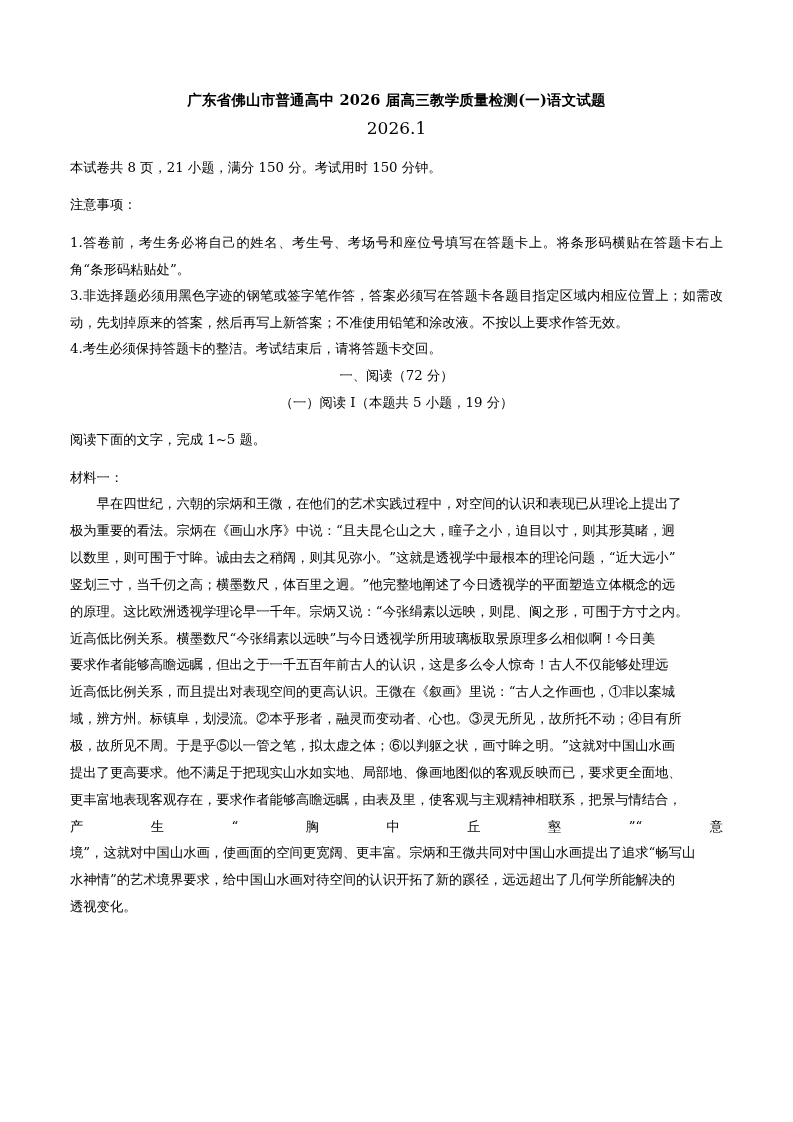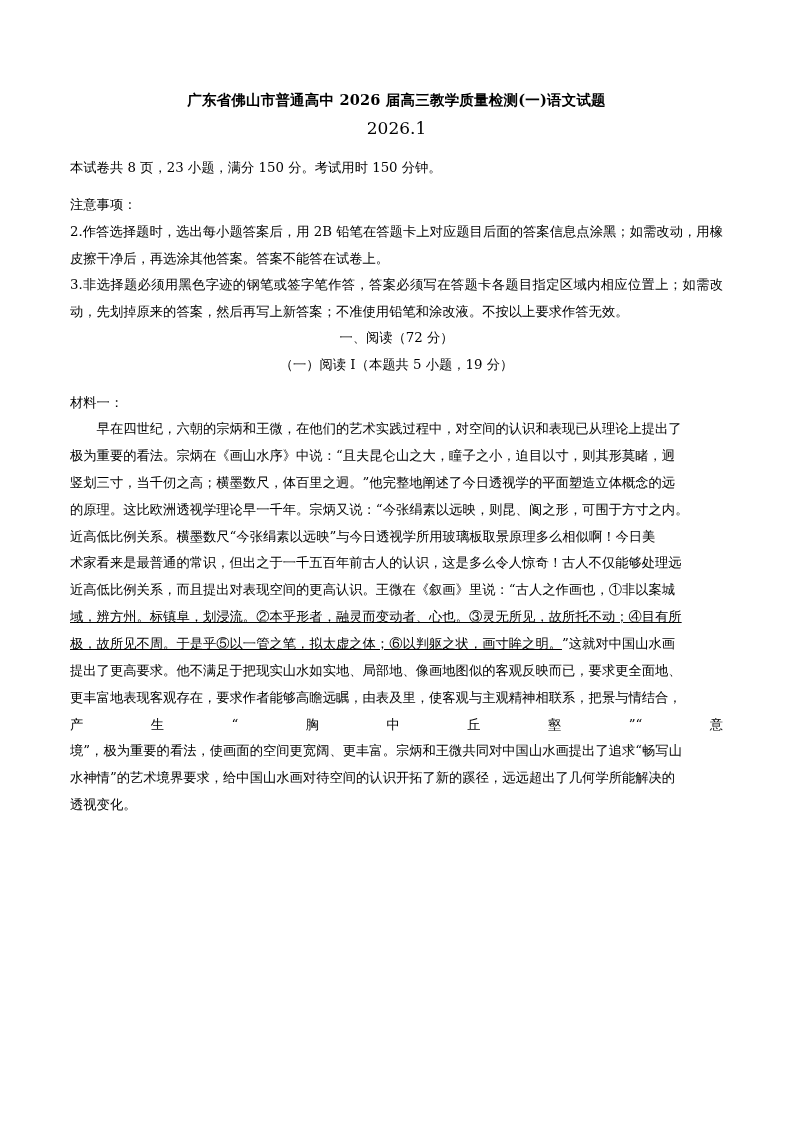--- a/index.html
+++ b/index.html
@@ -57,79 +57,81 @@
     font-size: 13.3px;
     line-height: 2.02;
     text-align: justify;
     text-justify: inter-ideograph;
     margin: 0;
   }
   .indent2 {
     text-indent: 2em;
   }
   .u {
-    text-decoration: underline;
   }
   .stretch-line {
     display: flex;
     justify-content: space-between;
     font-size: 13.3px;
     line-height: 2.02;
   }
   .stretch-line > span {
     white-space: pre;
   }
 </style>
 </head>
 <body>
 
 <div class="page">
 
   <div class="doc-title">广东省佛山市普通高中 2026 届高三教学质量检测(一)语文试题</div>
   <div class="doc-subtitle">2026.1</div>
 
-  <p class="para spaced-top">本试卷共 8 页，23 小题，满分 150 分。考试用时 150 分钟。</p>
+  <p class="para spaced-top">本试卷共 8 页，21 小题，满分 150 分。考试用时 150 分钟。</p>
 
   <p class="para spaced-top">注意事项：</p>
 
-  <p class="para">2.作答选择题时，选出每小题答案后，用 2B 铅笔在答题卡上对应题目后面的答案信息点涂黑；如需改动，用橡皮擦干净后，再选涂其他答案。答案不能答在试卷上。</p>
+  <p class="para spaced-top">1.答卷前，考生务必将自己的姓名、考生号、考场号和座位号填写在答题卡上。将条形码横贴在答题卡右上角“条形码粘贴处”。</p>
   <p class="para">3.非选择题必须用黑色字迹的钢笔或签字笔作答，答案必须写在答题卡各题目指定区域内相应位置上；如需改动，先划掉原来的答案，然后再写上新答案；不准使用铅笔和涂改液。不按以上要求作答无效。</p>
+  <p class="para">4.考生必须保持答题卡的整洁。考试结束后，请将答题卡交回。</p>
 
   <p class="section-head spaced-top-lg">一、阅读（72 分）</p>
 
   <p class="section-head spaced-top">（一）阅读 I（本题共 5 小题，19 分）</p>
 
+  <p class="para spaced-top">阅读下面的文字，完成 1~5 题。</p>
 
   <p class="para spaced-top">材料一：</p>
 
   <div class="body-block spaced-top">
     <div class="indent2">早在四世纪，六朝的宗炳和王微，在他们的艺术实践过程中，对空间的认识和表现已从理论上提出了</div>
     <div>极为重要的看法。宗炳在《画山水序》中说：“且夫昆仑山之大，瞳子之小，迫目以寸，则其形莫睹，迥</div>
+    <div>以数里，则可围于寸眸。诚由去之稍阔，则其见弥小。”这就是透视学中最根本的理论问题，“近大远小”</div>
     <div>竖划三寸，当千仞之高；横墨数尺，体百里之迥。”他完整地阐述了今日透视学的平面塑造立体概念的远</div>
     <div>的原理。这比欧洲透视学理论早一千年。宗炳又说：“今张绢素以远映，则昆、阆之形，可围于方寸之内。</div>
     <div>近高低比例关系。横墨数尺“今张绢素以远映”与今日透视学所用玻璃板取景原理多么相似啊！今日美</div>
-    <div>术家看来是最普通的常识，但出之于一千五百年前古人的认识，这是多么令人惊奇！古人不仅能够处理远</div>
+    <div>要求作者能够高瞻远瞩，但出之于一千五百年前古人的认识，这是多么令人惊奇！古人不仅能够处理远</div>
     <div>
       <span>近高低比例关系，而且提出对表现空间的更高认识。王微在《叙画》里说：“古人之作画也，①非以案城</span>
     </div>
     <div class="u">域，辨方州。标镇阜，划浸流。②本乎形者，融灵而变动者、心也。③灵无所见，故所托不动；④目有所</div>
     <div>
       <span class="u">极，故所见不周。于是乎⑤以一管之笔，拟太虚之体；⑥以判躯之状，画寸眸之明。</span><span>”这就对中国山水画</span>
     </div>
     <div>提出了更高要求。他不满足于把现实山水如实地、局部地、像画地图似的客观反映而已，要求更全面地、</div>
     <div>更丰富地表现客观存在，要求作者能够高瞻远瞩，由表及里，使客观与主观精神相联系，把景与情结合，</div>
     <div class="stretch-line">
       <span>产</span>
       <span>生</span>
       <span>“</span>
       <span>胸</span>
       <span>中</span>
       <span>丘</span>
       <span>壑</span>
       <span>”“</span>
       <span>意</span>
     </div>
-    <div>境”，极为重要的看法，使画面的空间更宽阔、更丰富。宗炳和王微共同对中国山水画提出了追求“畅写山</div>
+    <div>境”，这就对中国山水画，使画面的空间更宽阔、更丰富。宗炳和王微共同对中国山水画提出了追求“畅写山</div>
     <div>水神情”的艺术境界要求，给中国山水画对待空间的认识开拓了新的蹊径，远远超出了几何学所能解决的</div>
     <div>透视变化。</div>
   </div>
 
 </div>
 
 </body></html>

